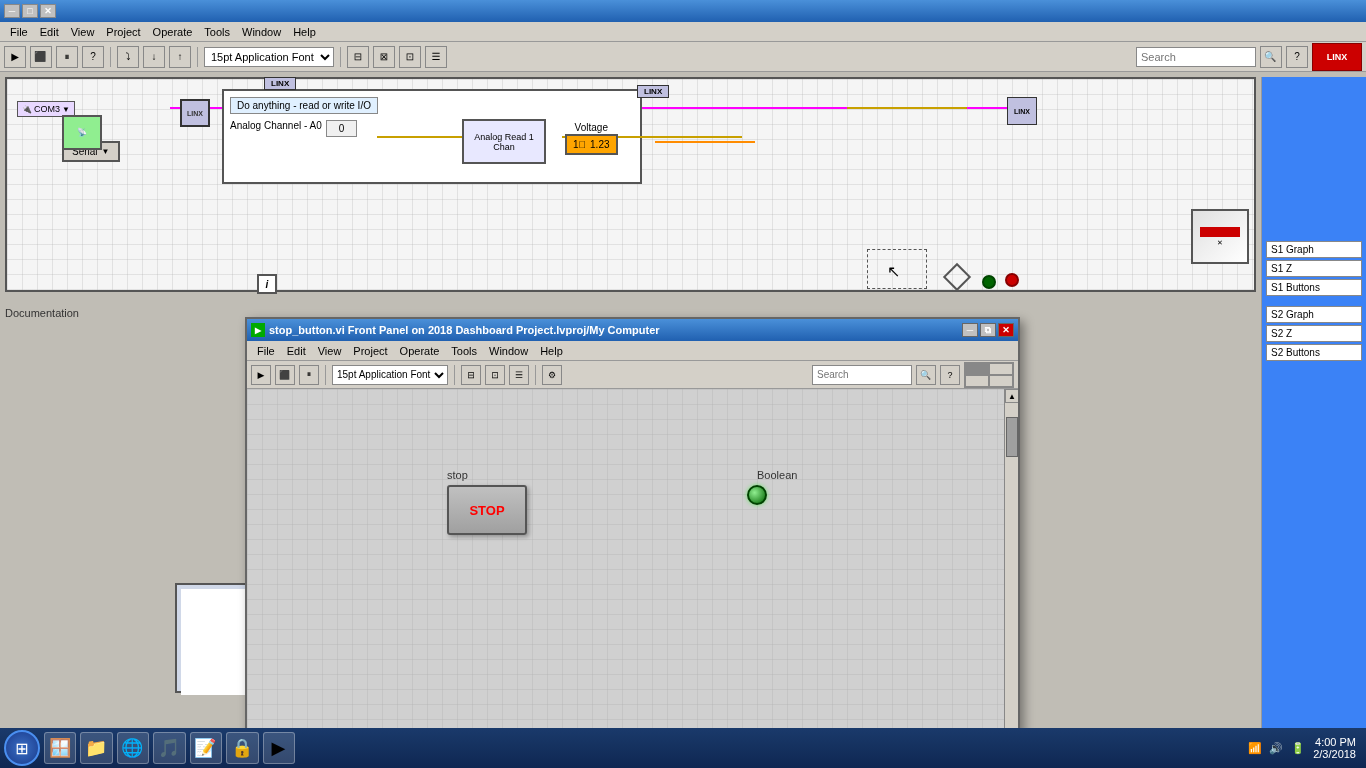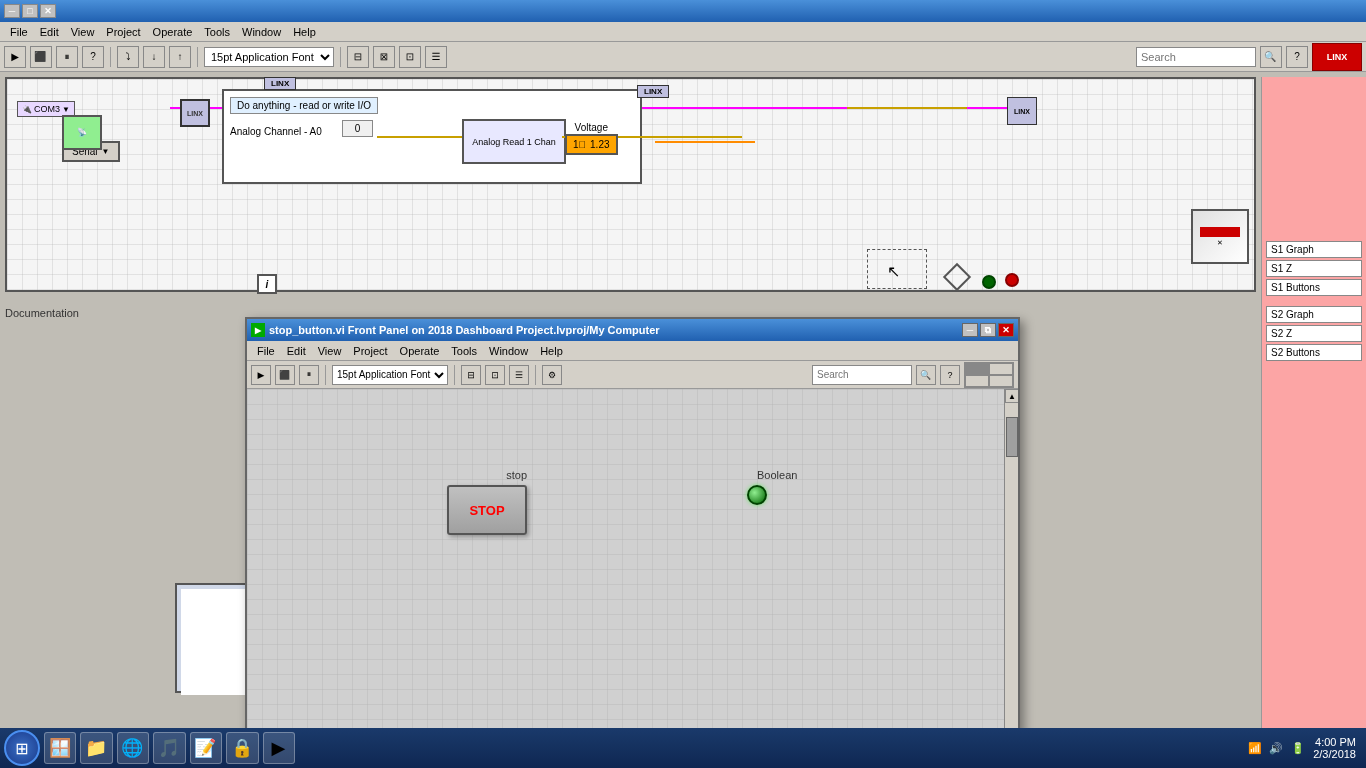--- a/index.html
+++ b/index.html
@@ -260,21 +260,21 @@
       overflow: hidden;
     }
 
     
     .stop-button-container {
       position: absolute;
       top: 80px;
       left: 200px;
       display: flex;
       flex-direction: column;
-      align-items: flex-end;
+      align-items: flex-start;
       gap: 4px;
     }
     .stop-label {
       font-size: 11px;
       color: #333;
     }
     .stop-button {
       width: 80px;
       height: 50px;
       background: linear-gradient(to bottom, #c0c0c0, #a0a0a0);
@@ -314,21 +314,21 @@
       box-shadow: 0 0 4px rgba(0,255,0,0.5);
     }
 
     
     .right-sidebar {
       position: absolute;
       top: 5px;
       right: 0;
       width: 105px;
       height: calc(768px - 22px - 20px - 30px - 30px);
-      background: #fca5a5;
+      background: #3b82f6;
       border-left: 1px solid #999;
       padding: 4px;
     }
     .sidebar-grid-item {
       background: white;
       border: 1px solid #888;
       padding: 2px 4px;
       font-size: 10px;
       margin-bottom: 2px;
       cursor: pointer;
@@ -513,30 +513,30 @@
     <div style="position:absolute;top:36px;left:55px;width:40px;height:35px;background:#90ee90;border:2px solid #555;display:flex;align-items:center;justify-content:center;font-size:8px;">
       <span>📡</span>
     </div>
 
     <div style="position:absolute;top:10px;left:215px;width:420px;height:95px;background:white;border:2px solid #555;">
 
       <div style="position:absolute;top:-14px;left:40px;background:#c0c0e0;border:1px solid #333;padding:1px 6px;font-size:8px;font-weight:bold;">LINX</div>
 
       <div style="padding:6px;">
         <div style="background:#e0f0ff;border:1px solid #888;padding:2px 6px;font-size:10px;display:inline-block;">Do anything - read or write I/O</div>
-        <div style="margin-top:6px;display:flex;align-items:flex-end;gap:20px;">
+        <div style="margin-top:6px;display:flex;align-items:flex-start;gap:4px;">
           <span style="font-size:10px;">Analog Channel - A0</span>
           <div style="background:#f0f0f0;border:1px solid #888;padding:2px 12px;font-size:10px;">0</div>
         </div>
       </div>
     </div>
 
     <div style="position:absolute;top:6px;left:630px;background:#c0c0e0;border:1px solid #333;padding:1px 6px;font-size:8px;font-weight:bold;">LINX</div>
 
-    <div style="position:absolute;top:40px;left:455px;width:104px;height:45px;background:#e8e8ff;border:2px solid #555;display:flex;align-items:center;justify-content:center;font-size:9px;text-align:center;">
+    <div style="position:absolute;top:40px;left:455px;width:84px;height:45px;background:#e8e8ff;border:2px solid #555;display:flex;align-items:center;justify-content:center;font-size:9px;text-align:center;">
       <span>Analog Read
 1 Chan</span>
     </div>
 
     <div class="wire-yellow-h" style="top:57px;left:370px;width:85px;"></div>
     <div class="wire-yellow-h" style="top:57px;left:555px;width:180px;"></div>
 
     <div style="position:absolute;top:43px;left:558px;">
       <div style="font-size:10px;text-align:center;margin-bottom:1px;">Voltage</div>
       <div style="background:#ffa500;border:2px solid #555;padding:3px 6px;font-size:10px;text-align:center;display:flex;align-items:center;gap:4px;">

